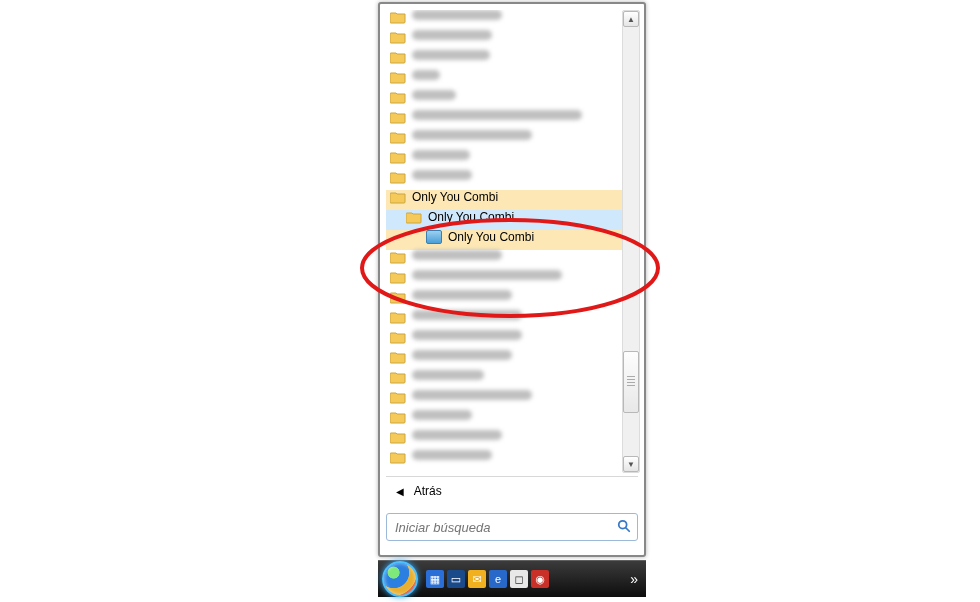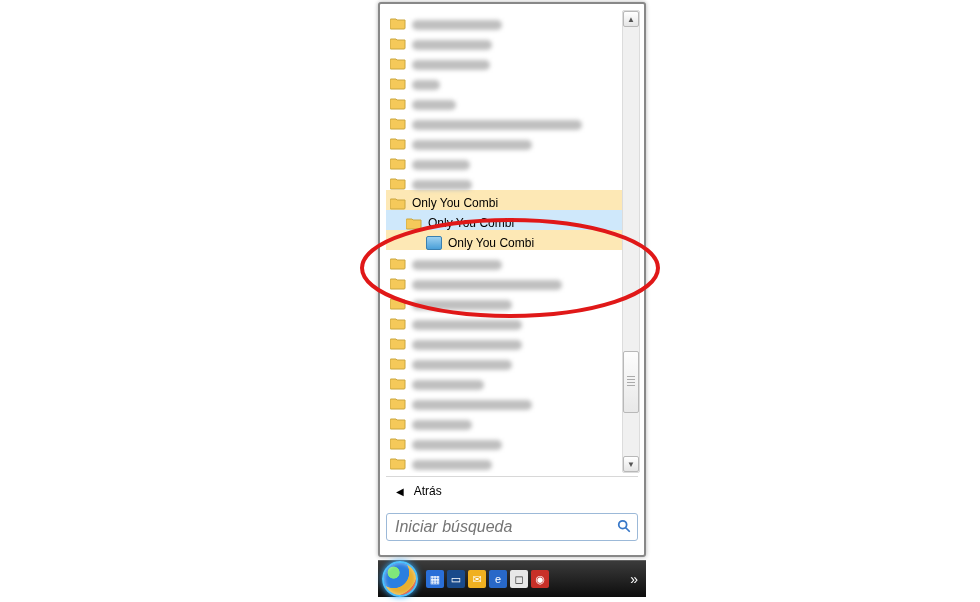--- a/index.html
+++ b/index.html
@@ -1,39 +1,39 @@
 <!DOCTYPE html>
 <html><head>
 <meta charset="utf-8">
 <style>
 html,body{margin:0;padding:0;width:980px;height:602px;background:#fff;font-family:"Segoe UI",Tahoma,sans-serif;font-size:12px;color:#000;overflow:hidden}
 .panel{position:absolute;left:378px;top:2px;width:264px;height:551px;border:2px solid #888;border-radius:3px;background:#fff;box-shadow:0 0 4px rgba(0,0,0,.3)}
 .list{position:absolute;left:6px;top:6px;right:20px;bottom:82px;overflow:hidden}
-.row{display:flex;align-items:flex-end;height:20px;padding-left:4px}
+.row{display:flex;align-items:flex-start;height:20px;padding-left:4px}
 .row.indent1{padding-left:20px}
 .row.indent2{padding-left:40px}
 .row.sel{background:#fde8b5}
 .row.hl{background:#cfe8fb}
 .folder-icon{width:16px;height:14px;margin-right:6px;flex:none}
 .folder-icon svg{display:block}
 .app-icon{width:16px;height:14px;margin-right:6px;flex:none;background:linear-gradient(#9cd0f0,#4a9fd8);border:1px solid #3a7fb0;border-radius:2px;box-sizing:border-box}
 .label{white-space:nowrap}
 .blurtxt{background:#bfbfbf;border-radius:7px;height:10px;filter:blur(2px)}
 .scrollbar{position:absolute;right:4px;top:6px;bottom:82px;width:16px;background:#f0f0f0;border:1px solid #dcdcdc;border-radius:2px}
 .sbbtn{width:14px;height:14px;background:linear-gradient(#fff,#e5e5e5);border:1px solid #b8b8b8;border-radius:2px;margin:0 auto;display:flex;align-items:center;justify-content:center}
 .sbtop{margin-top:0}
 .sbbot{position:absolute;bottom:0;left:0}
 .thumb{position:absolute;left:0;top:340px;width:14px;height:60px;background:linear-gradient(#fdfdfd,#e8e8e8);border:1px solid #b8b8b8;border-radius:2px;margin:0 auto}
 .thumb .grip{position:absolute;left:3px;top:24px;width:8px;height:10px;background:repeating-linear-gradient(#aaa 0 1px,transparent 1px 3px)}
 .arrow{font-size:8px;color:#555}
 .backbar{position:absolute;left:6px;right:6px;bottom:50px;height:28px;border-top:1px solid #d8d8d8;display:flex;align-items:center;padding-left:10px}
 .backbar .tri{font-size:10px;margin-right:10px}
 .backbar .lbl{font-weight:normal}
 .searchbox{position:absolute;left:6px;right:6px;bottom:14px;height:26px;border:1px solid #9cb9d8;border-radius:3px;background:#fff;display:flex;align-items:center;padding:0 6px}
-.searchbox input{flex:1;border:0;outline:0;font-style:italic;color:#8a8a8a;font-size:16px;background:transparent}
+.searchbox input{flex:1;border:0;outline:0;font-style:italic;color:#8a8a8a;font-size:13px;background:transparent}
 .searchbox .mag{color:#3878c8;font-size:14px}
 .taskbar{position:absolute;left:378px;top:560px;width:264px;height:36px;background:linear-gradient(#3b3b3b,#0d0d0d);border-top:1px solid #5f5f5f;display:flex;align-items:center;padding-left:4px}
 .orb{width:32px;height:32px;border-radius:50%;background:radial-gradient(circle at 30% 30%,#7fe87a 0 18%,#2a7fe0 20% 48%,#e8b030 50% 72%,#d84028 74% 100%);border:2px solid #4cc0ff;box-shadow:0 0 6px #3af,inset 0 0 4px rgba(255,255,255,.6);margin-right:8px}
 .ql{display:flex;gap:3px;align-items:center}
 .ql .ic{width:18px;height:18px;border-radius:2px;display:flex;align-items:center;justify-content:center;font-size:11px;color:#fff}
 .chev{margin-left:auto;margin-right:8px;color:#fff;font-size:14px}
 .annot{position:absolute;left:358px;top:212px;width:308px;height:120px;pointer-events:none}
 .annot svg{overflow:visible}
 </style>
 </head>

